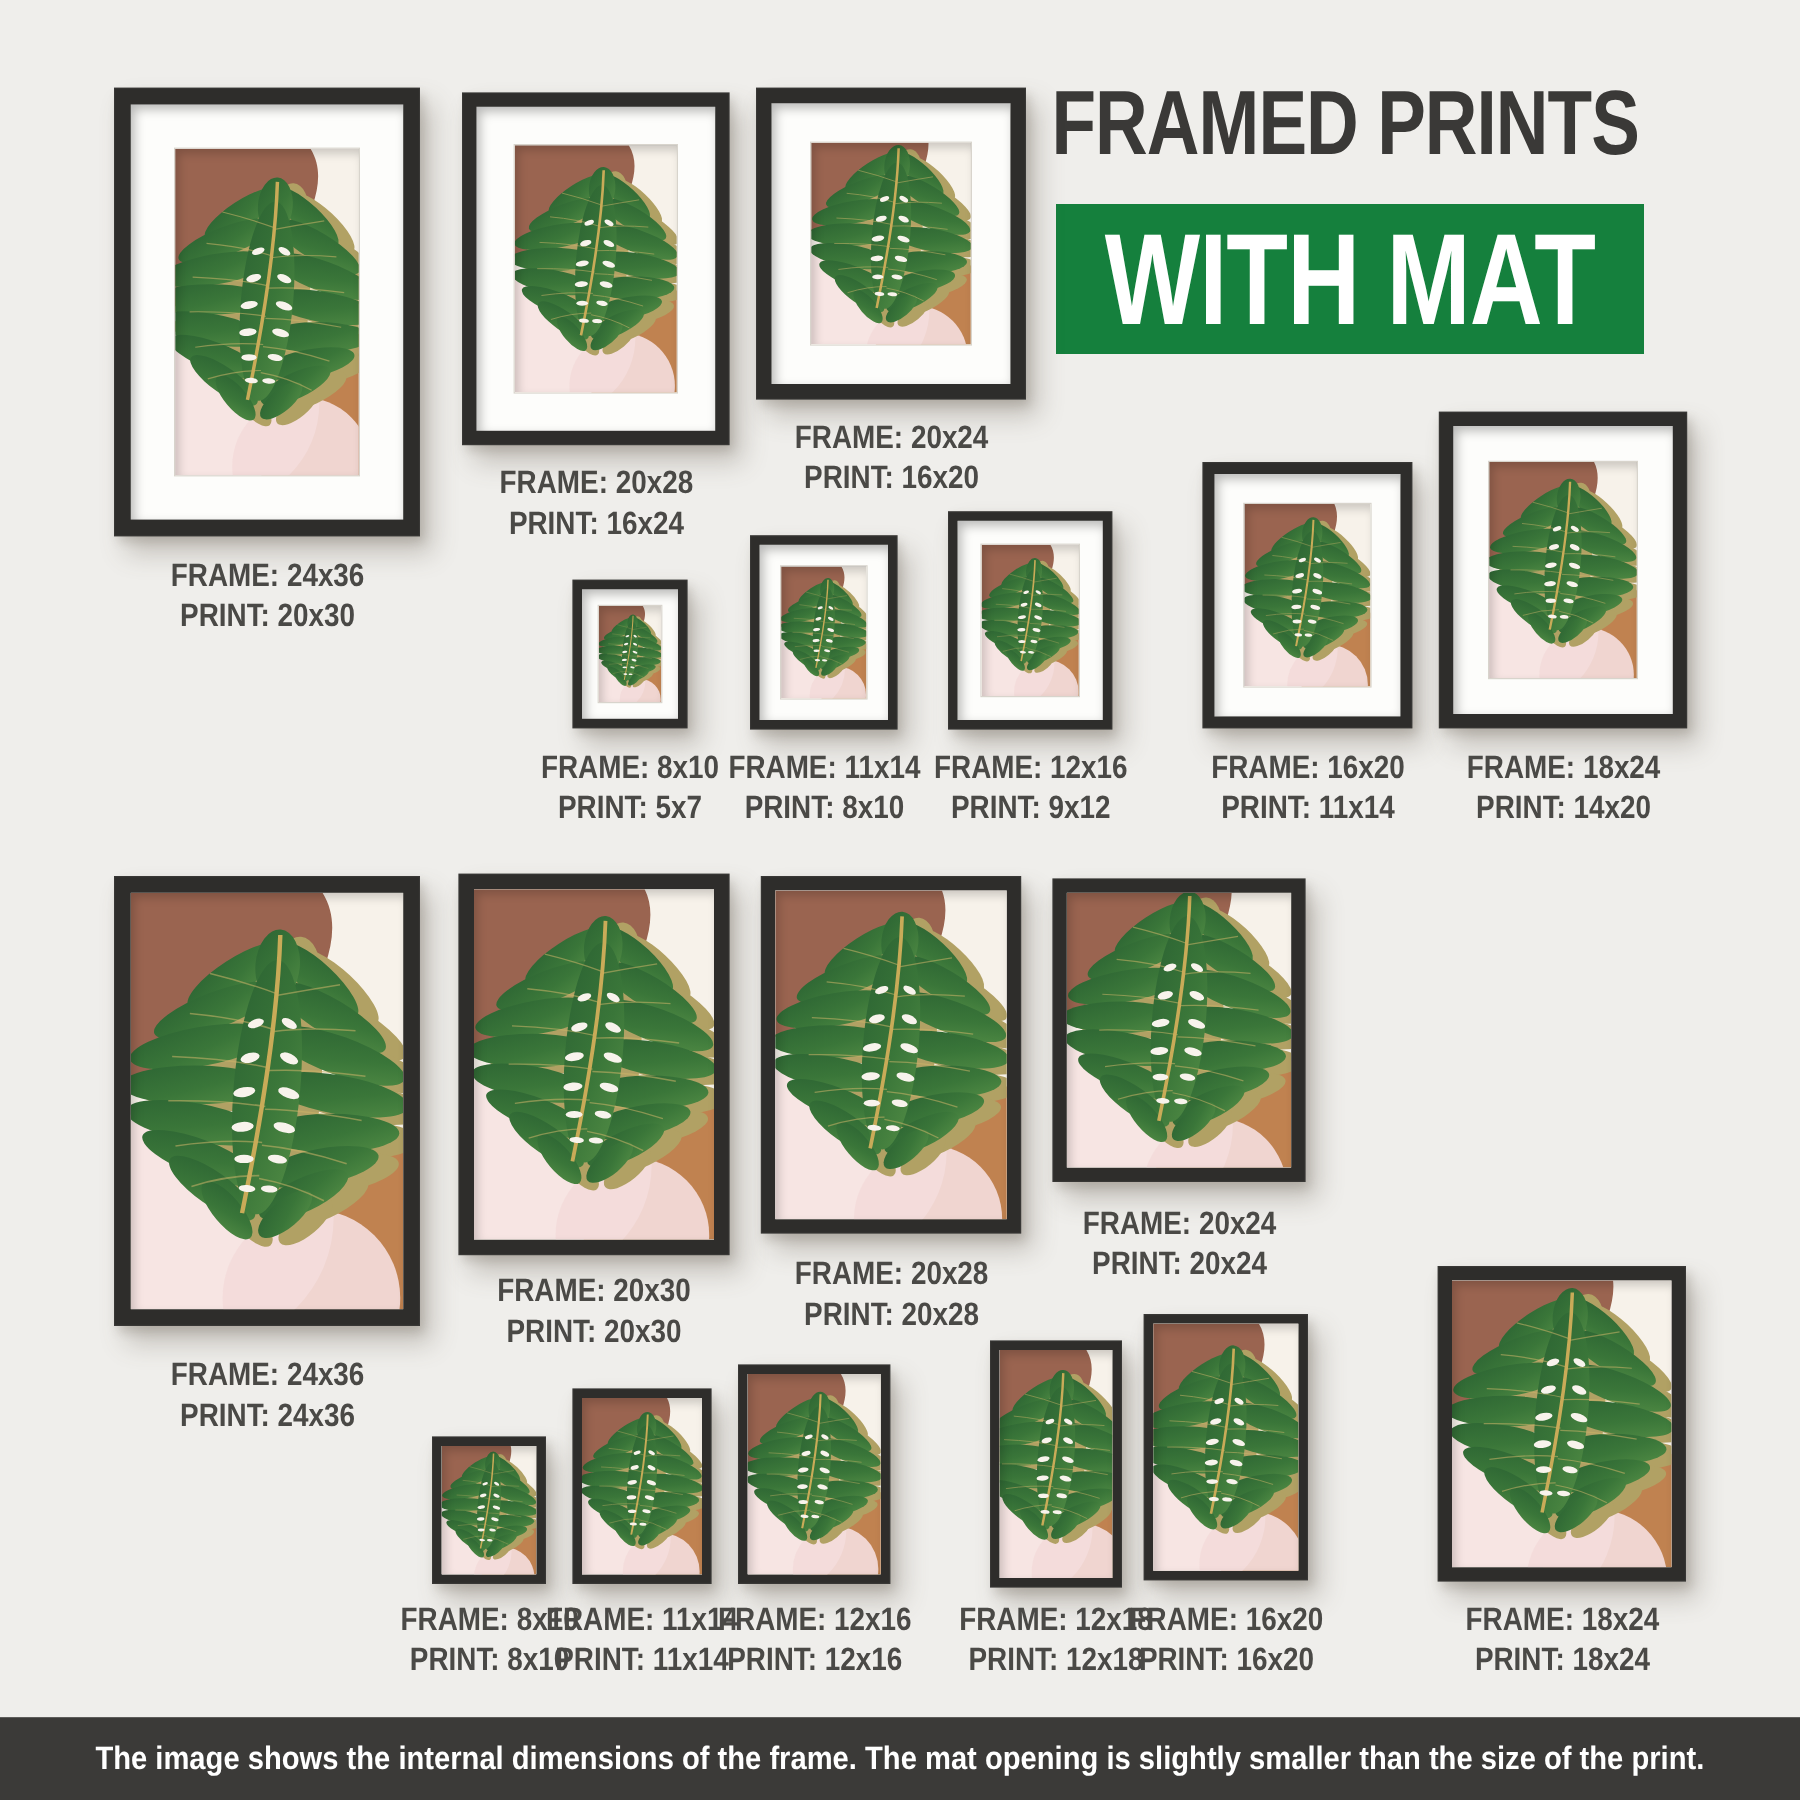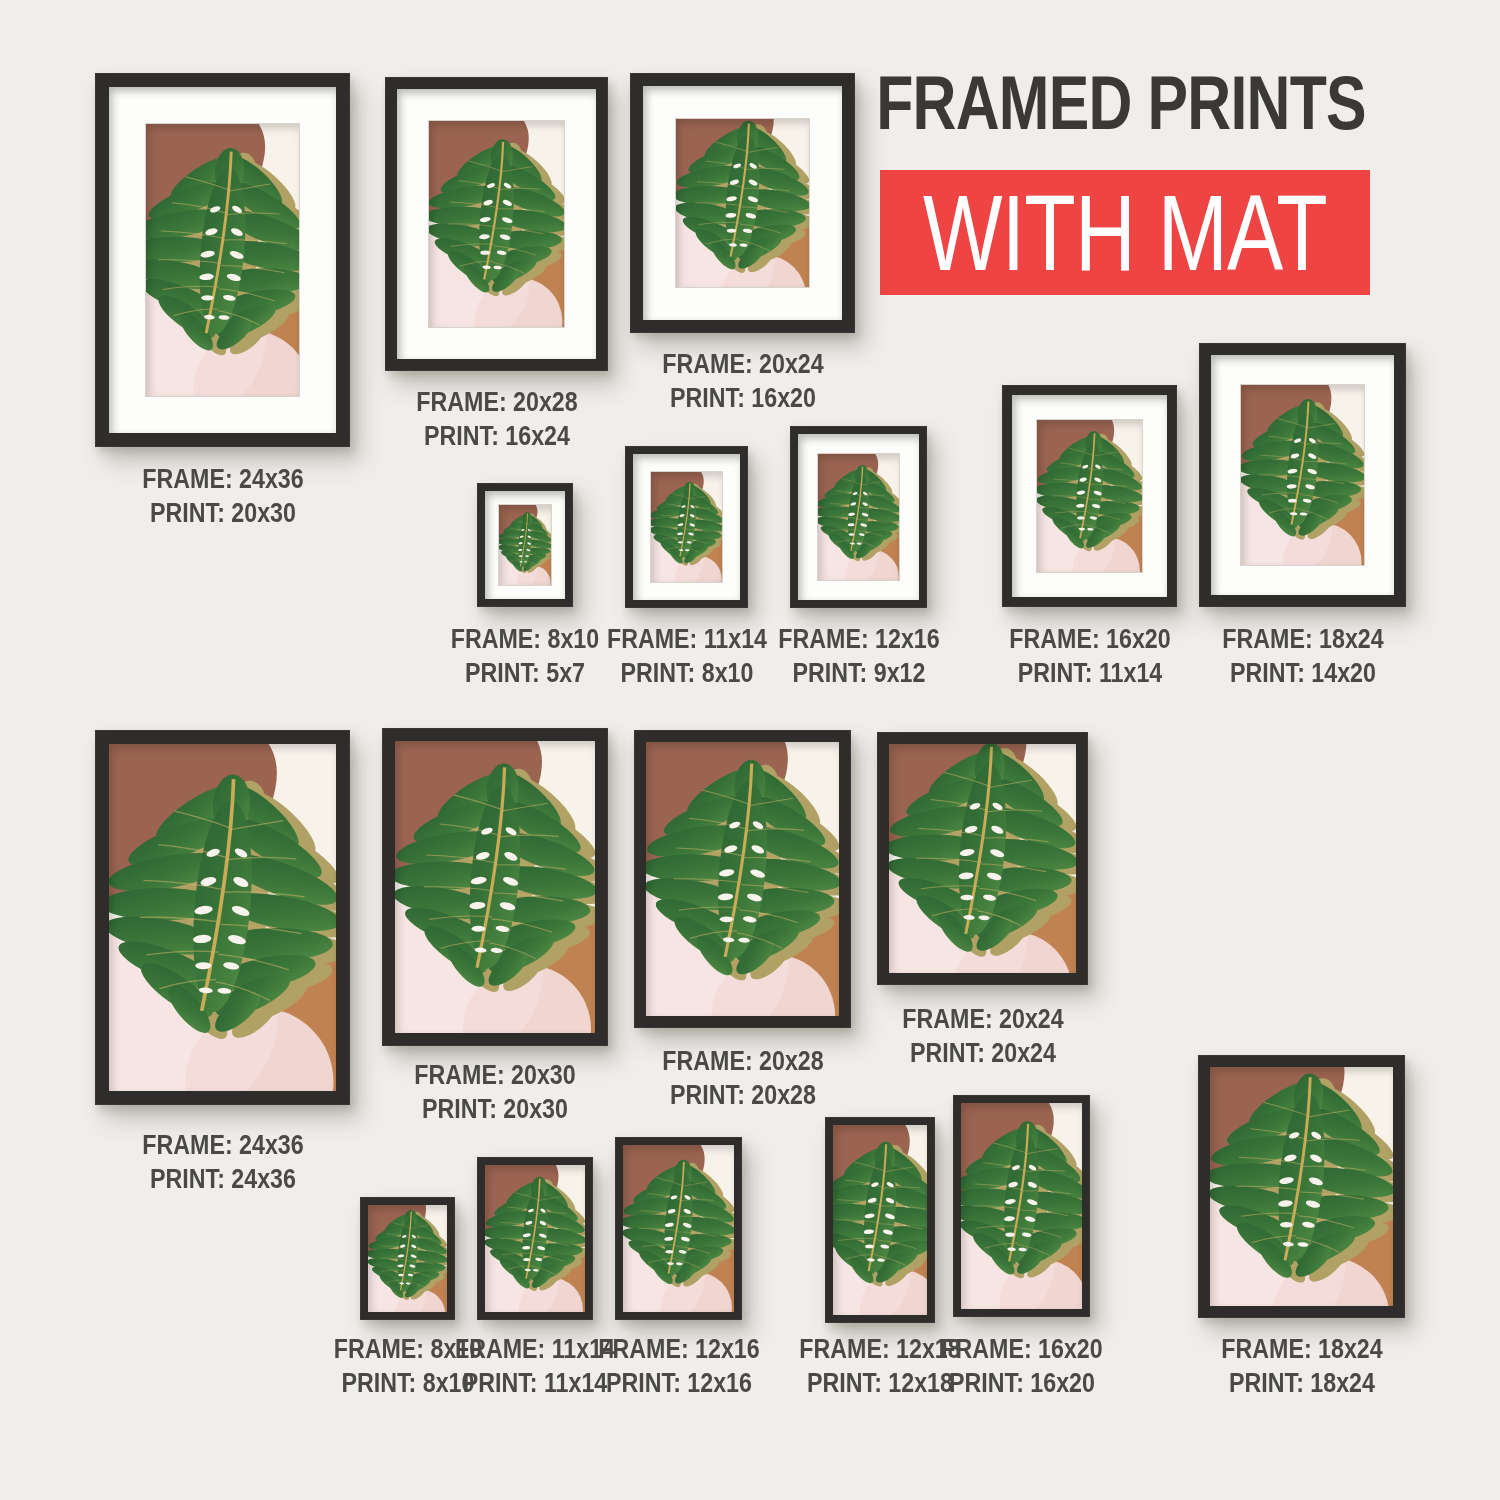--- a/index.html
+++ b/index.html
@@ -11,21 +11,21 @@
   }
   
   .main-title {
     position:absolute; left:868px; top:58px; width:506px; height:88px;
     display:flex; align-items:center; justify-content:center;
     color:#3a3937; font-weight:bold; font-size:76px; white-space:nowrap;
     transform:scaleX(0.80); transform-origin:50% 50%;
     letter-spacing:-1px;
   }
   .badge {
-    position:absolute; background:#ef4444; color:#ffffff; font-weight:normal;
+    position:absolute; background:#15803d; color:#ffffff; font-weight:bold;
     display:flex; align-items:flex-start; justify-content:center;
   }
   .badge-withmat { left:880px; top:170px; width:490px; height:125px; }
   .badge-withmat .badge-text {
     font-size:108px; white-space:nowrap; transform:scaleX(0.78);
     letter-spacing:-1px;
   }
   .badge-nomat { left:1130px; top:730px; width:275px; height:220px; }
   .badge-nomat .badge-text {
     font-size:104px; line-height:0.93; text-align:center;
@@ -1789,13 +1789,16 @@
 </svg>
 <div class="art-shade"></div>
         </div>
       </div>
       <div class="size-label" style="left: 1132px; top: 1332px;">
         <div>FRAME: 18x24</div>
         <div>PRINT: 18x24</div>
       </div>
     </div>
 
+  <div class="footer-bar">
+    <span class="footer-text">The image shows the internal dimensions of the frame. The mat opening is slightly smaller than the size of the print.</span>
+  </div>
 </div>
 
 </body></html>

